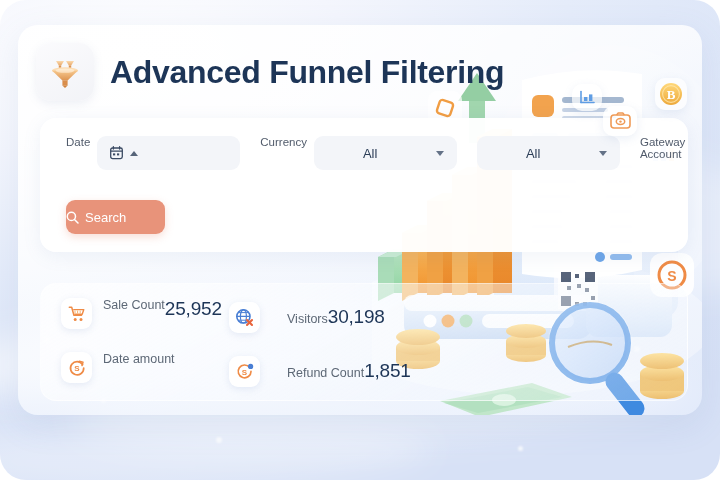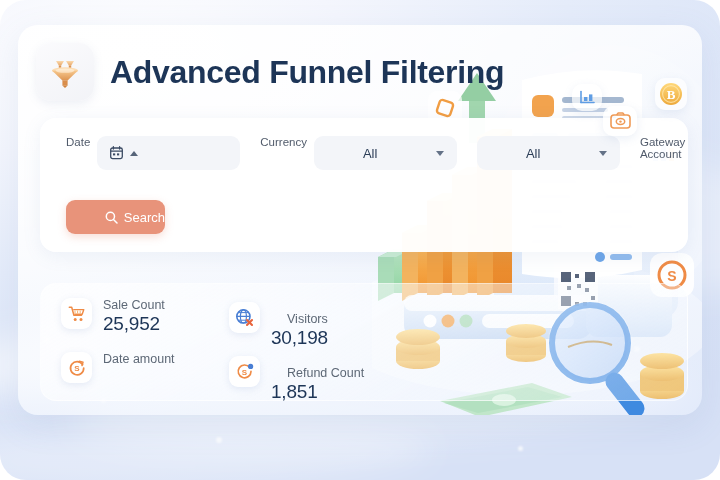--- a/index.html
+++ b/index.html
@@ -113,21 +113,21 @@
     margin-left: 7px;
   }
 
   #search-btn {
     position: absolute; left: 26px; top: 82px;
     width: 99px; height: 34px;
     border: none; border-radius: 9px;
     background: #e8937a;
     color: #ffffff; font-size: 13px; font-weight: 400;
     font-family: "Liberation Sans", sans-serif;
-    display: flex; align-items: center; justify-content: flex-end; gap: 6px;
+    display: flex; align-items: center; justify-content: flex-start; gap: 6px;
     cursor: pointer;
     box-shadow: 0 3px 9px rgba(232,147,122,.30);
   }
 
   
   #stats {
     position: absolute; left: 22px; top: 258px;
     width: 648px; height: 118px;
     border-radius: 16px;
     background: linear-gradient(150deg, rgba(255,255,255,.72) 0%, rgba(250,252,255,.46) 55%, rgba(246,250,255,.26) 100%);
@@ -143,21 +143,21 @@
   .stat.p3 { left: 20px; top: 68px; }
   .stat.p4 { left: 188px; top: 76px; }
 
   .stat-icon {
     width: 31px; height: 31px; border-radius: 9px;
     background: #ffffff;
     box-shadow: 0 2px 7px rgba(120,145,190,.16);
     display: flex; align-items: center; justify-content: center;
     flex: 0 0 auto;
   }
-  .stat-text { display: flex; flex-direction: column; }
+  .stat-text { display: flex; flex-direction: row; }
   .stat-label { font-size: 12.5px; color: #5d6876; margin-bottom: 1px; }
   .stat-value { font-size: 19px; font-weight: 400; color: #1d3557; letter-spacing: -.2px; }
   .stat.p2 .stat-label, .stat.p4 .stat-label { margin-top: 6px; margin-left: 16px; }
   .stat.p2 .stat-icon, .stat.p4 .stat-icon { margin-top: -4px; }
 
   
   .float-tile {
     position: absolute;
     border-radius: 10px;
     background: rgba(255,255,255,.70);

